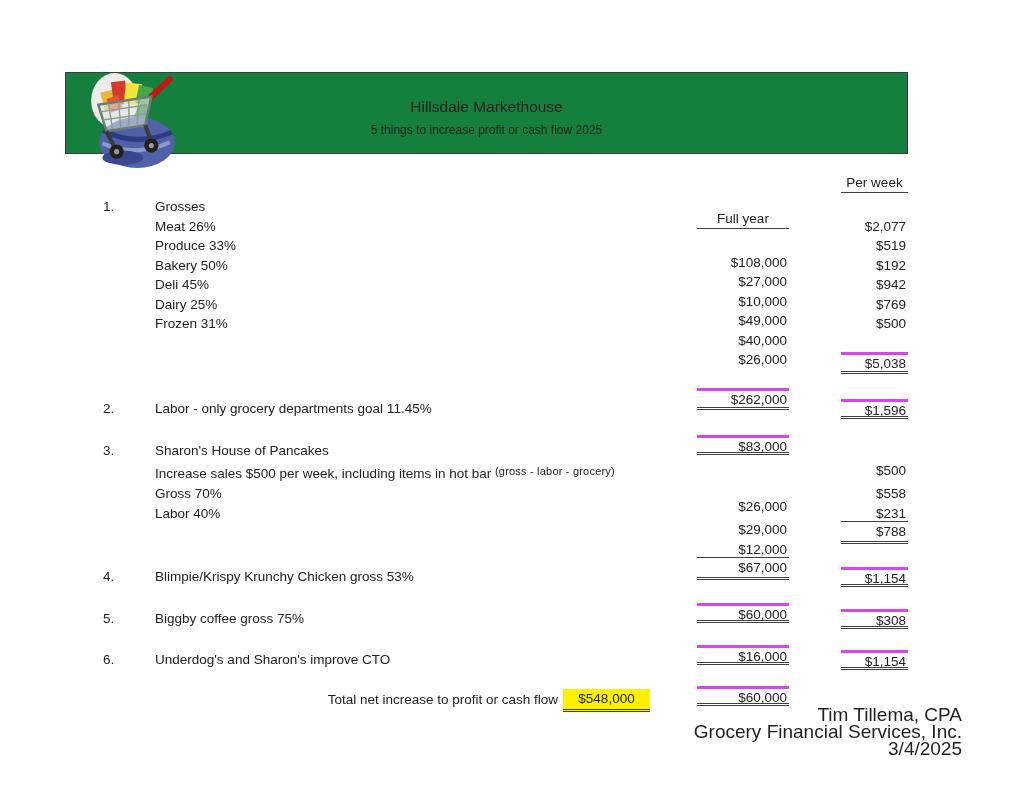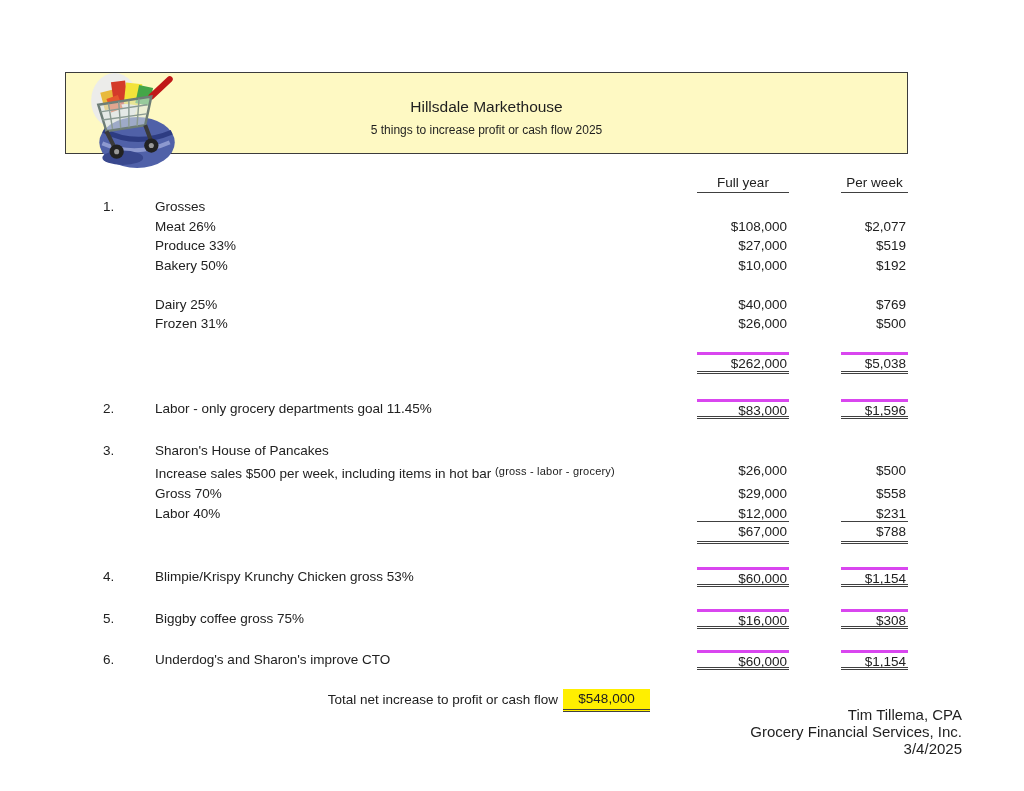--- a/index.html
+++ b/index.html
@@ -12,21 +12,21 @@
     color: #212121;
     overflow: hidden;
   }
   
   .header-box {
     position: absolute;
     left: 65px; top: 72px;
     width: 843px; height: 82px;
     border: 1.5px solid #3c3c3c;
     box-sizing: border-box;
-    background: #fef9c3;
+    background: #15803d;
   }
   .header-title {
     position: absolute;
     left: 0; top: 24px; width: 100%;
     text-align: center;
     font-size: 15.5px;
     line-height: 20px;
     color: #1f1f1f;
   }
   .header-subtitle {
@@ -57,21 +57,21 @@
     vertical-align: 3px;
     letter-spacing: 0.2px;
   }
   .fy, .pw {
     position: absolute; top: 0; height: 100%;
     text-align: right;
     font-size: 13.5px; line-height: inherit;
     box-sizing: border-box;
     padding-right: 2px;
   }
-  .fy { left: 697px; width: 92px; }
+  .fy { left: 697px; width: 92px; margin-top: 36px; }
   .pw { left: 841px; width: 67px; }
   .topline    { border-top: 3px solid #d946ef; }
   .dblline    { border-bottom: 3px double #404040; }
   .singleline { border-bottom: 1px solid #404040; }
   
   .colhead-row { top: 174px; height: 19px; line-height: 18px; }
   .colhead-row .fy, .colhead-row .pw {
     text-align: center; border-bottom: 1px solid #404040; padding-right: 0;
   }
   
@@ -82,21 +82,21 @@
   .grand-value {
     position: absolute; left: 563px; top: 0; width: 87px; height: 100%;
     text-align: center; font-size: 13.5px; line-height: 20px;
     box-sizing: border-box;
     border-bottom: 3px double #404040;
   }
   
   .footer {
     position: absolute; right: 62px; top: 706px;
     text-align: right;
-    font-size: 15px; line-height: 17px;
+    font-size: 19px; line-height: 17px;
     color: #1f1f1f;
   }
 </style>
 </head>
 <body>
 
 <div class="page">
 
   <div class="header-box">
     <div class="header-title">Hillsdale Markethouse</div>
@@ -141,20 +141,25 @@
   <div class="row" style="top:236px; line-height:20px;">
     <span class="lbl">Produce 33%</span>
     <span class="fy">$27,000</span>
     <span class="pw">$519</span>
   </div>
   <div class="row" style="top:256px; line-height:20px;">
     <span class="lbl">Bakery 50%</span>
     <span class="fy">$10,000</span>
     <span class="pw">$192</span>
   </div>
+  <div class="row" style="top:275px; line-height:20px;">
+    <span class="lbl">Deli 45%</span>
+    <span class="fy">$49,000</span>
+    <span class="pw">$942</span>
+  </div>
   <div class="row" style="top:295px; line-height:20px;">
     <span class="lbl">Dairy 25%</span>
     <span class="fy">$40,000</span>
     <span class="pw">$769</span>
   </div>
   <div class="row" style="top:314px; line-height:20px;padding-left:48px;">
     <span class="lbl">Frozen 31%</span>
     <span class="fy">$26,000</span>
     <span class="pw">$500</span>
   </div>

